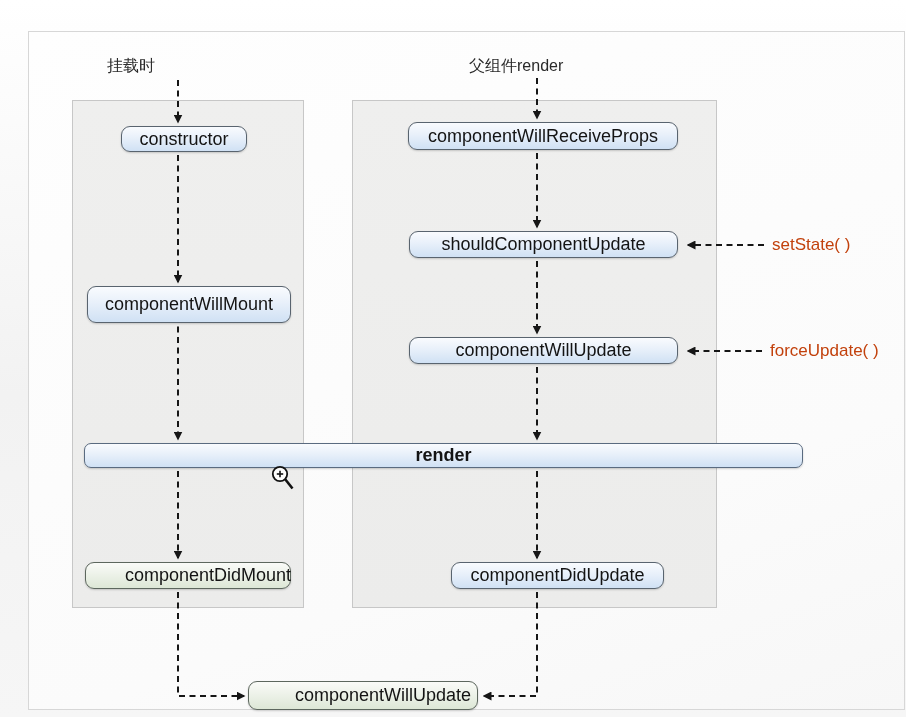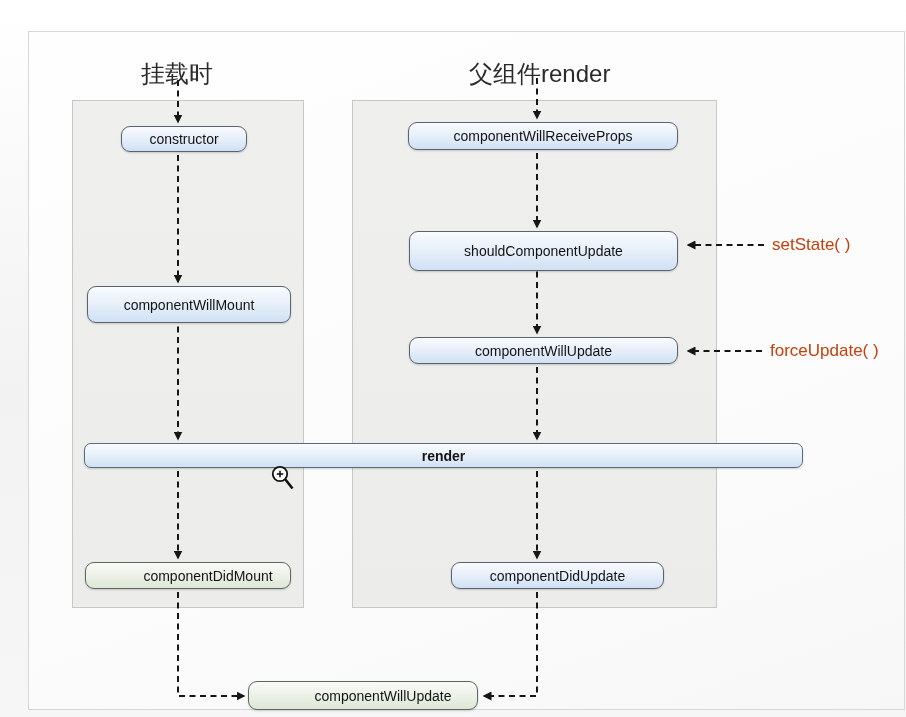--- a/index.html
+++ b/index.html
@@ -17,44 +17,44 @@
   }
   .panel {
     position: absolute; top: 100px; height: 508px;
     background: linear-gradient(180deg, #efefee 0%, #ececeb 100%);
     border: 1px solid #c7c7c7;
   }
   #panel-mount { left: 72px; width: 232px; }
   #panel-update { left: 352px; width: 365px; }
 
   .heading {
-    position: absolute; top: 61px; height: 26px; line-height: 26px;
-    font-size: 24px; color: #2a2a2a; text-align: center; white-space: nowrap;
+    position: absolute; top: 53px; height: 26px; line-height: 26px;
+    font-size: 16px; color: #2a2a2a; text-align: left; white-space: nowrap;
   }
   #heading-mount { left: 107px; width: 140px; }
   #heading-parent-render { left: 469px; width: 140px; }
 
   .node {
     position: absolute;
     border-radius: 9px;
     border: 1.4px solid #59646f;
-    font-size: 14px; color: #141414;
+    font-size: 18px; color: #141414;
     display: flex; align-items: center; justify-content: center;
     white-space: nowrap;
     box-shadow: 0 1px 2px rgba(0,0,0,0.18);
   }
   .node--blue  { background: linear-gradient(180deg, #f9fbfe 0%, #e8f0fa 45%, #d0e1f4 100%); }
   .node--green { background: linear-gradient(180deg, #fafbf8 0%, #edf2e9 45%, #dde7d6 100%); border-color: #5d675e; padding-left: 40px; }
   .node--render { font-weight: bold; border-radius: 7px; border-color: #5a6b80; }
 
   #node-constructor               { left: 121px; top: 126px; width: 126px; height: 26px; }
   #node-component-will-mount      { left:  87px; top: 286px; width: 204px; height: 37px; }
   #node-component-did-mount       { left:  85px; top: 562px; width: 206px; height: 27px; }
   #node-component-will-receive-props { left: 408px; top: 122px; width: 270px; height: 28px; }
-  #node-should-component-update   { left: 409px; top: 231px; width: 269px; height: 40px; }
+  #node-should-component-update   { left: 409px; top: 231px; width: 269px; height: 27px; }
   #node-component-will-update     { left: 409px; top: 337px; width: 269px; height: 27px; }
   #node-component-did-update      { left: 437px; top: 562px; width: 213px; height: 27px; margin-left: 14px; }
   #node-render                    { left:  84px; top: 443px; width: 719px; height: 25px; }
   #node-component-will-unmount    { left: 248px; top: 681px; width: 230px; height: 29px; }
 
   .annotation {
     position: absolute; height: 22px; line-height: 22px;
     font-size: 17px; color: #c2410c; white-space: nowrap;
   }
   #annotation-set-state    { left: 772px; top: 234px; }

